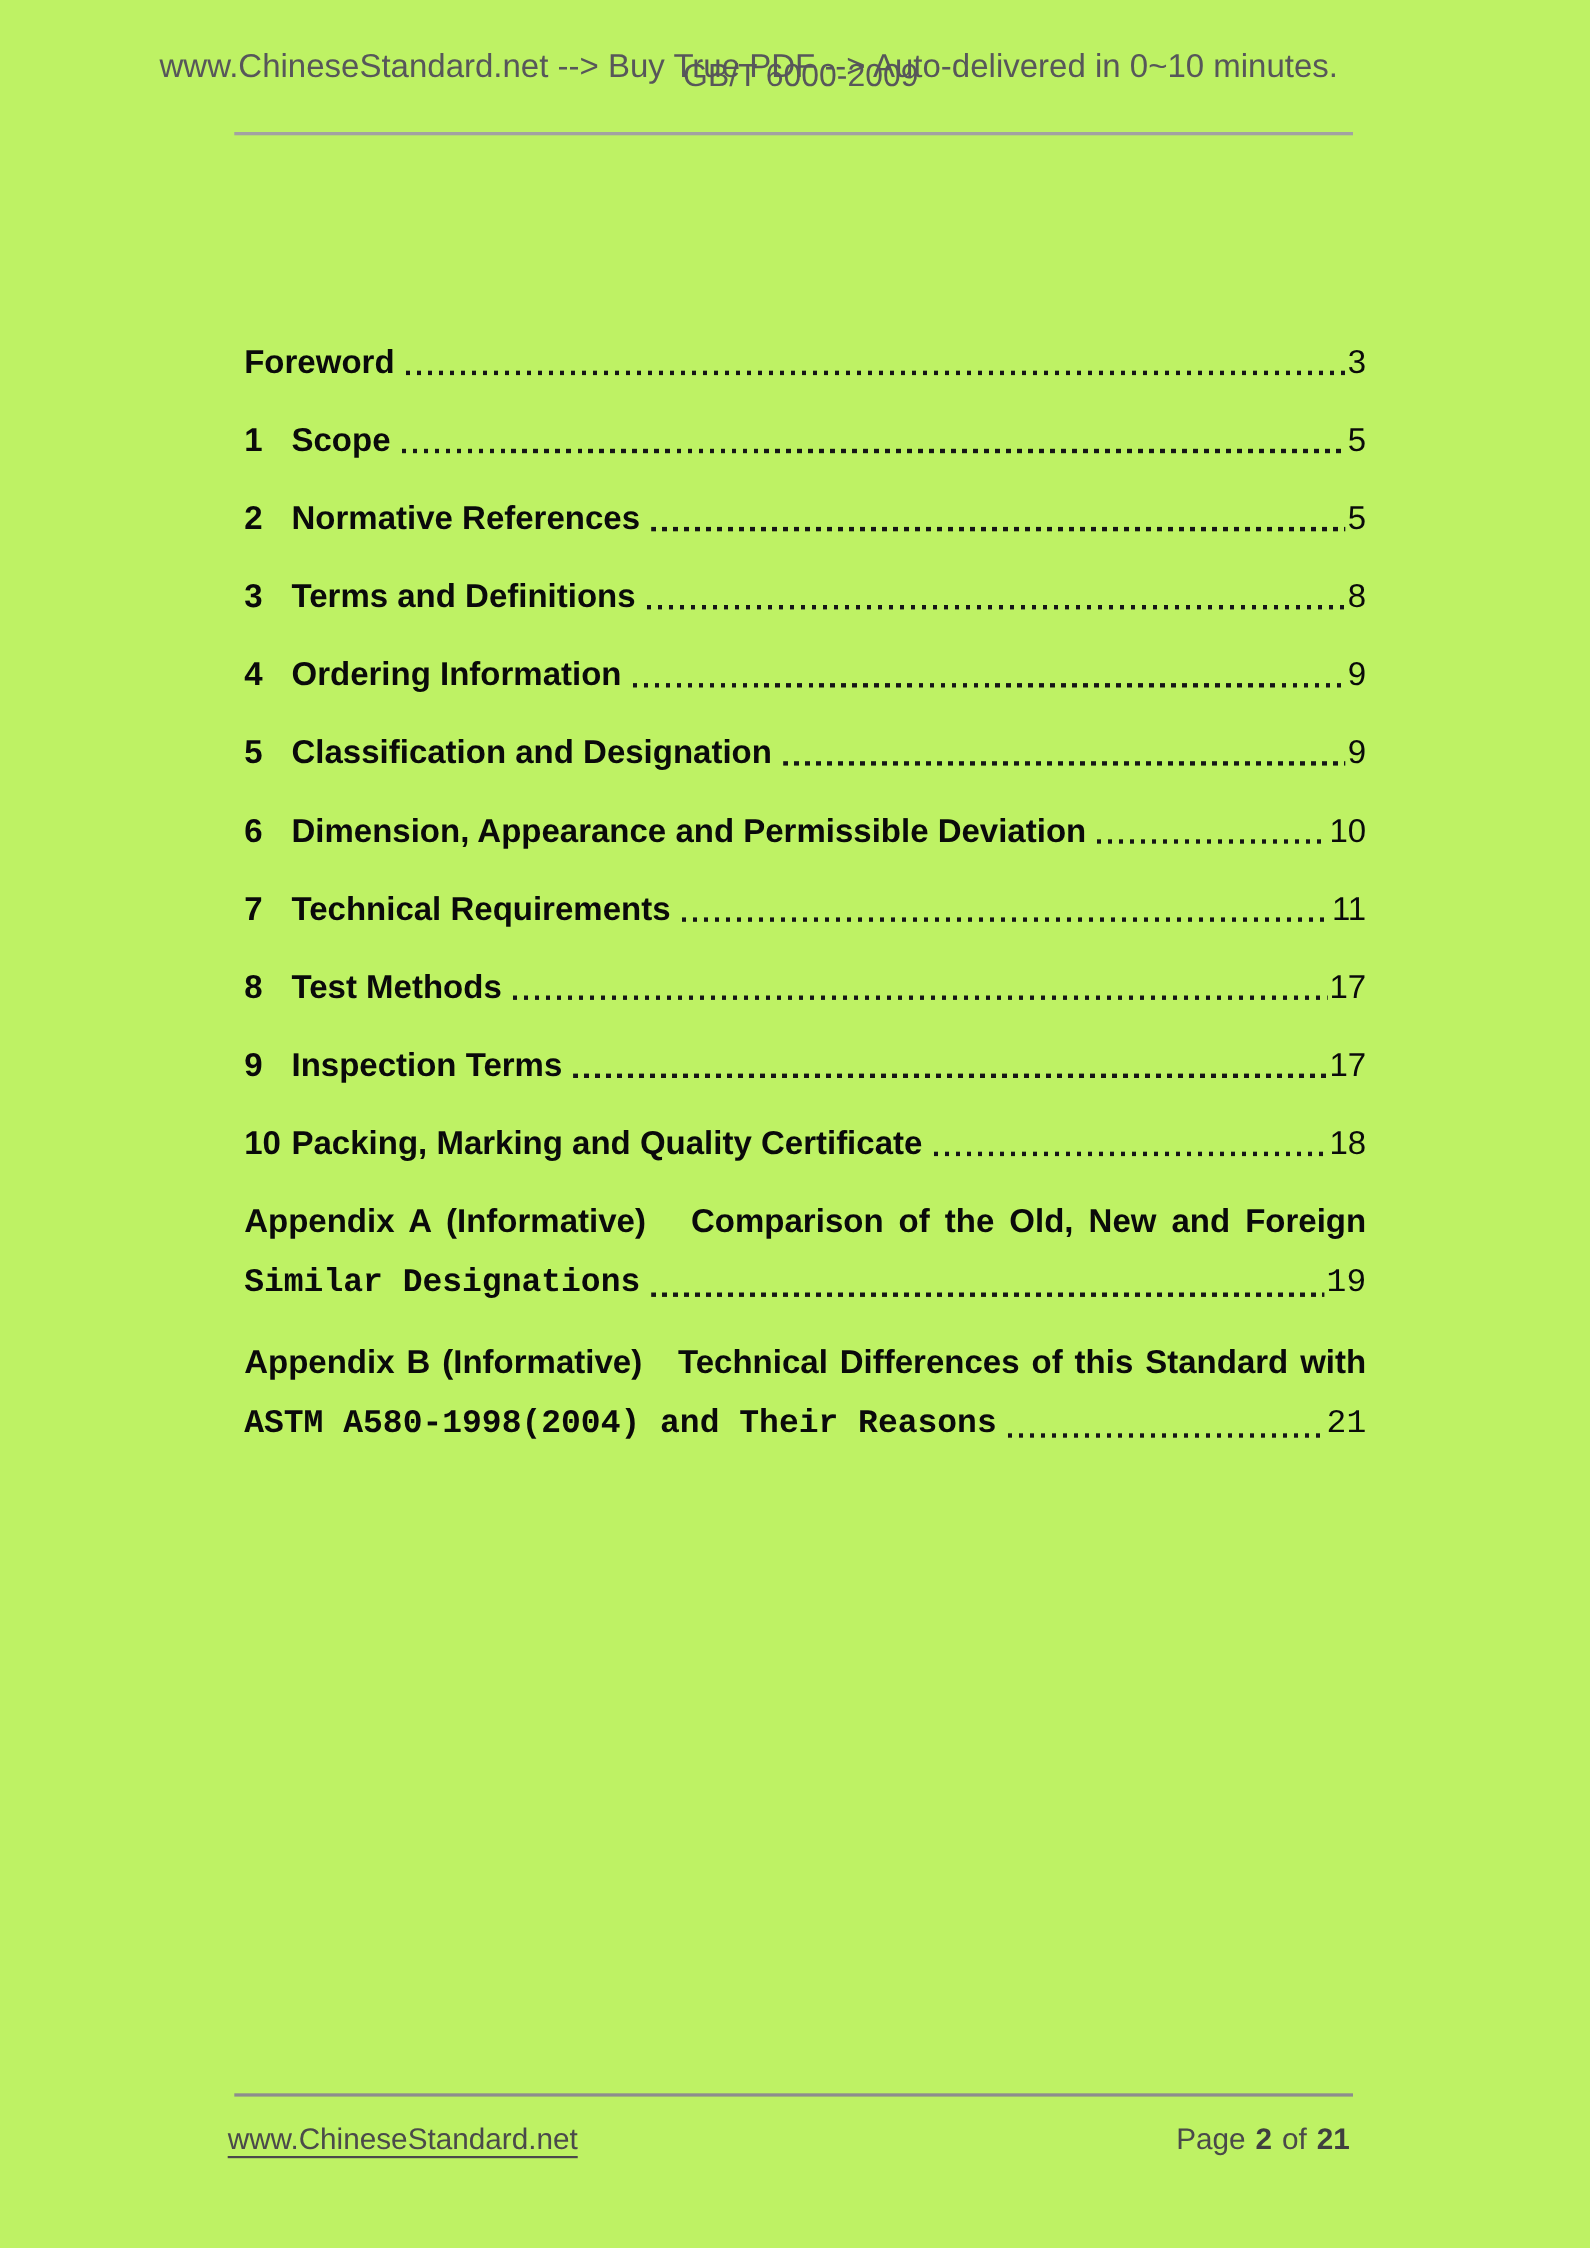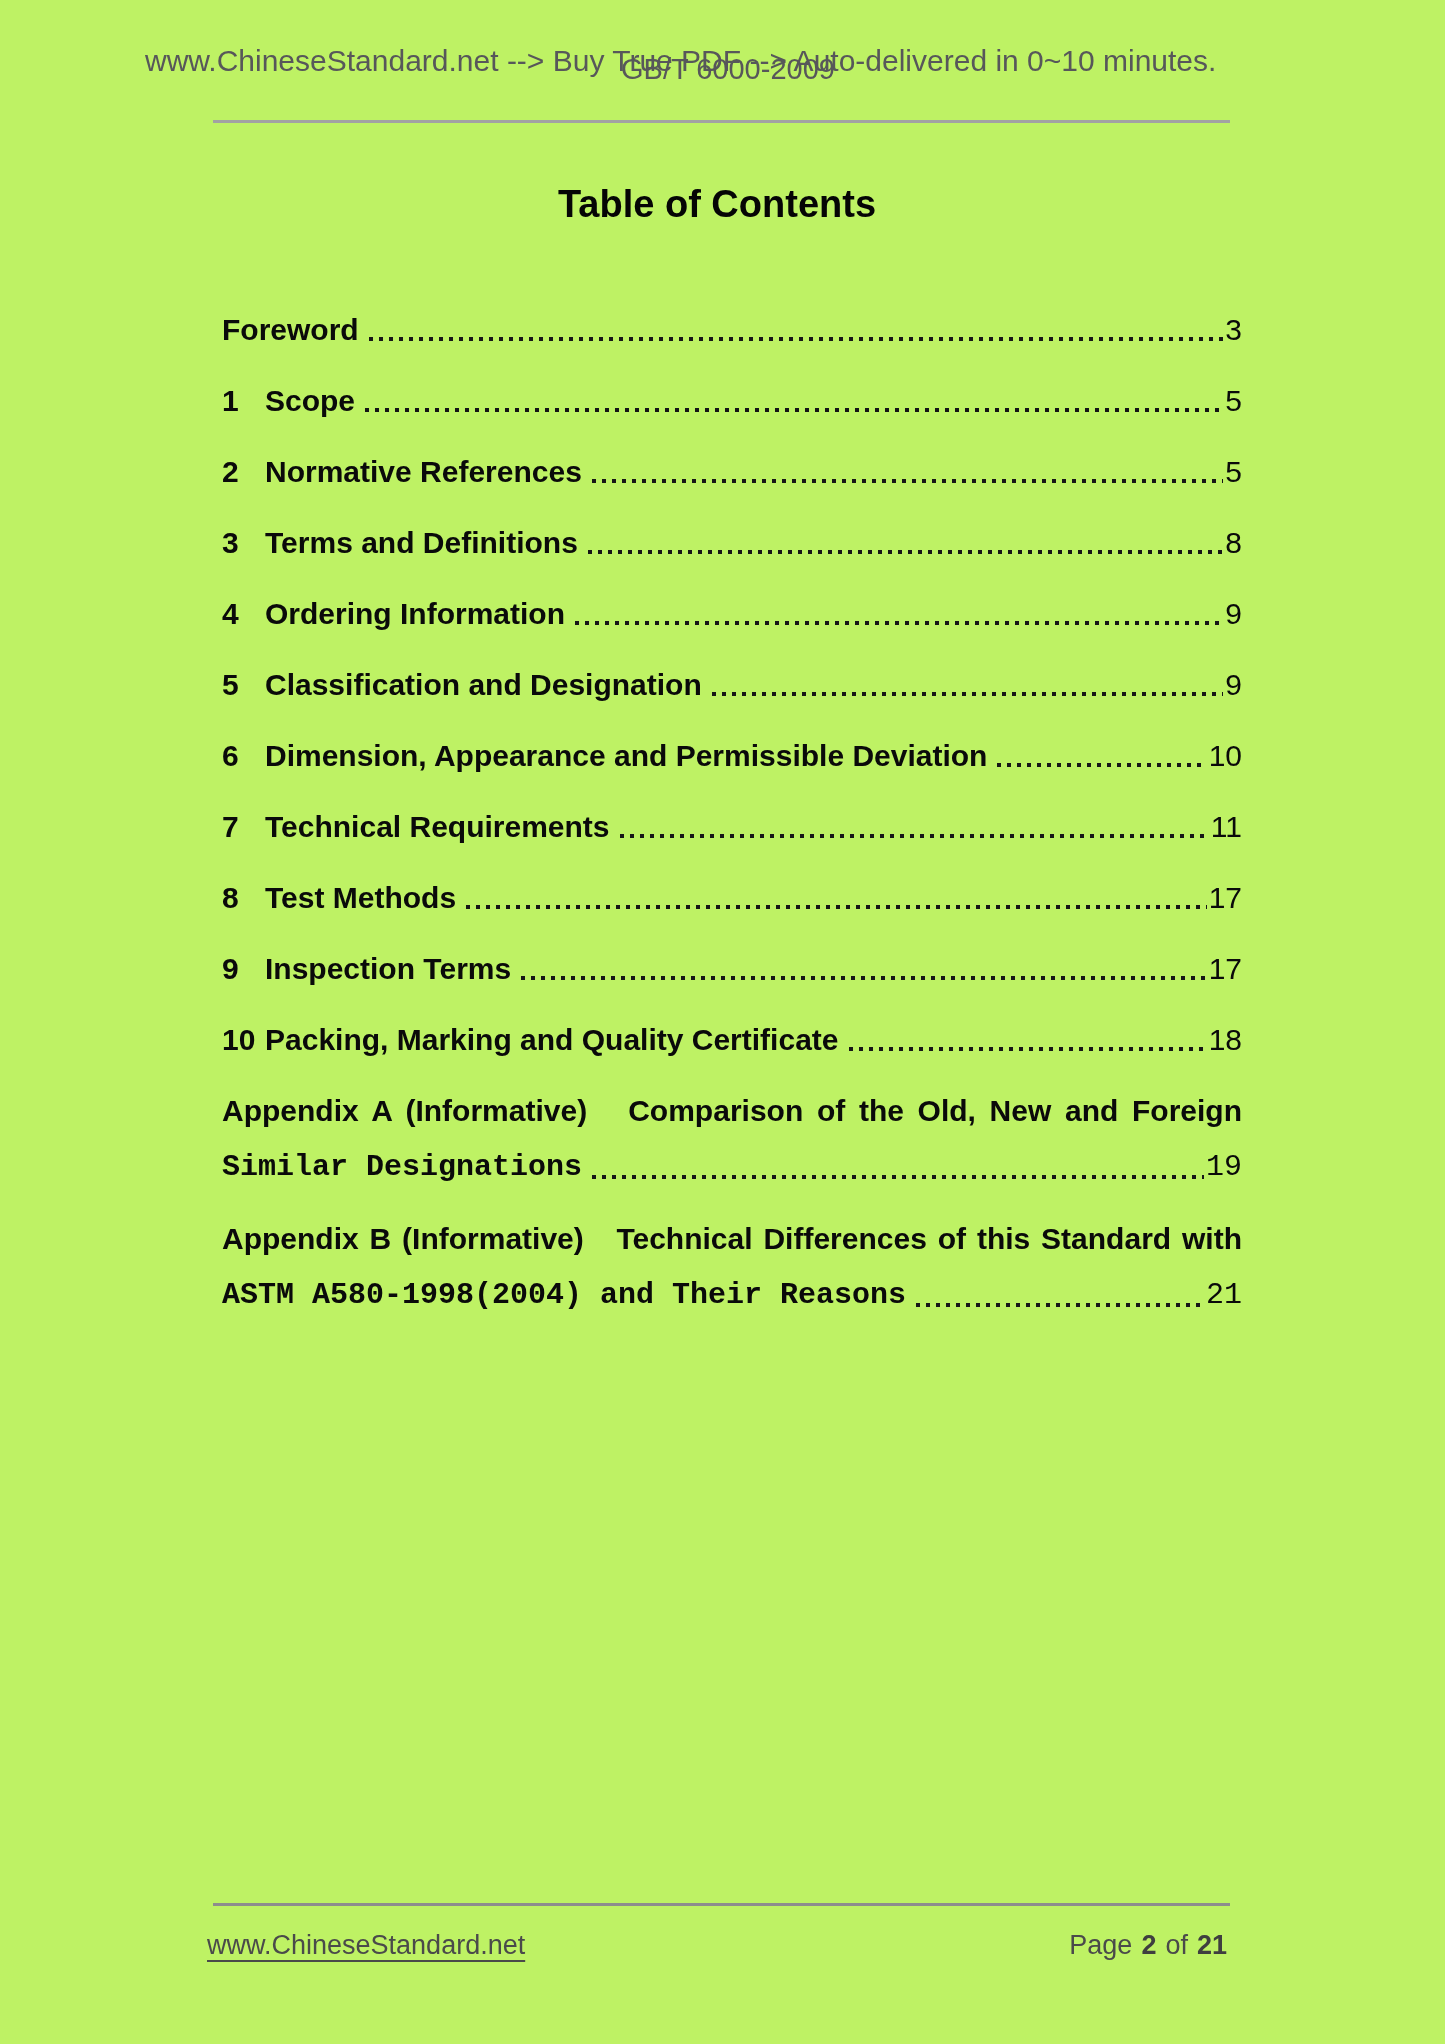--- a/index.html
+++ b/index.html
@@ -115,21 +115,20 @@
 </style>
 </head>
 <body>
 
 <div class="page">
 
   <div class="header-banner">www.ChineseStandard.net --&gt; Buy True PDF --&gt; Auto-delivered in 0~10 minutes.</div>
   <div class="header-overlay">GB/T 6000-2009</div>
   <div class="rule-top"></div>
 
-  <div class="doc-title">Table of Contents</div>
 
   <div class="toc">
 
     <div class="toc-row">
       <span class="toc-title">Foreword</span>
       <span class="leader"></span>
       <span class="toc-page">3</span>
     </div>
 
     <div class="toc-row">

